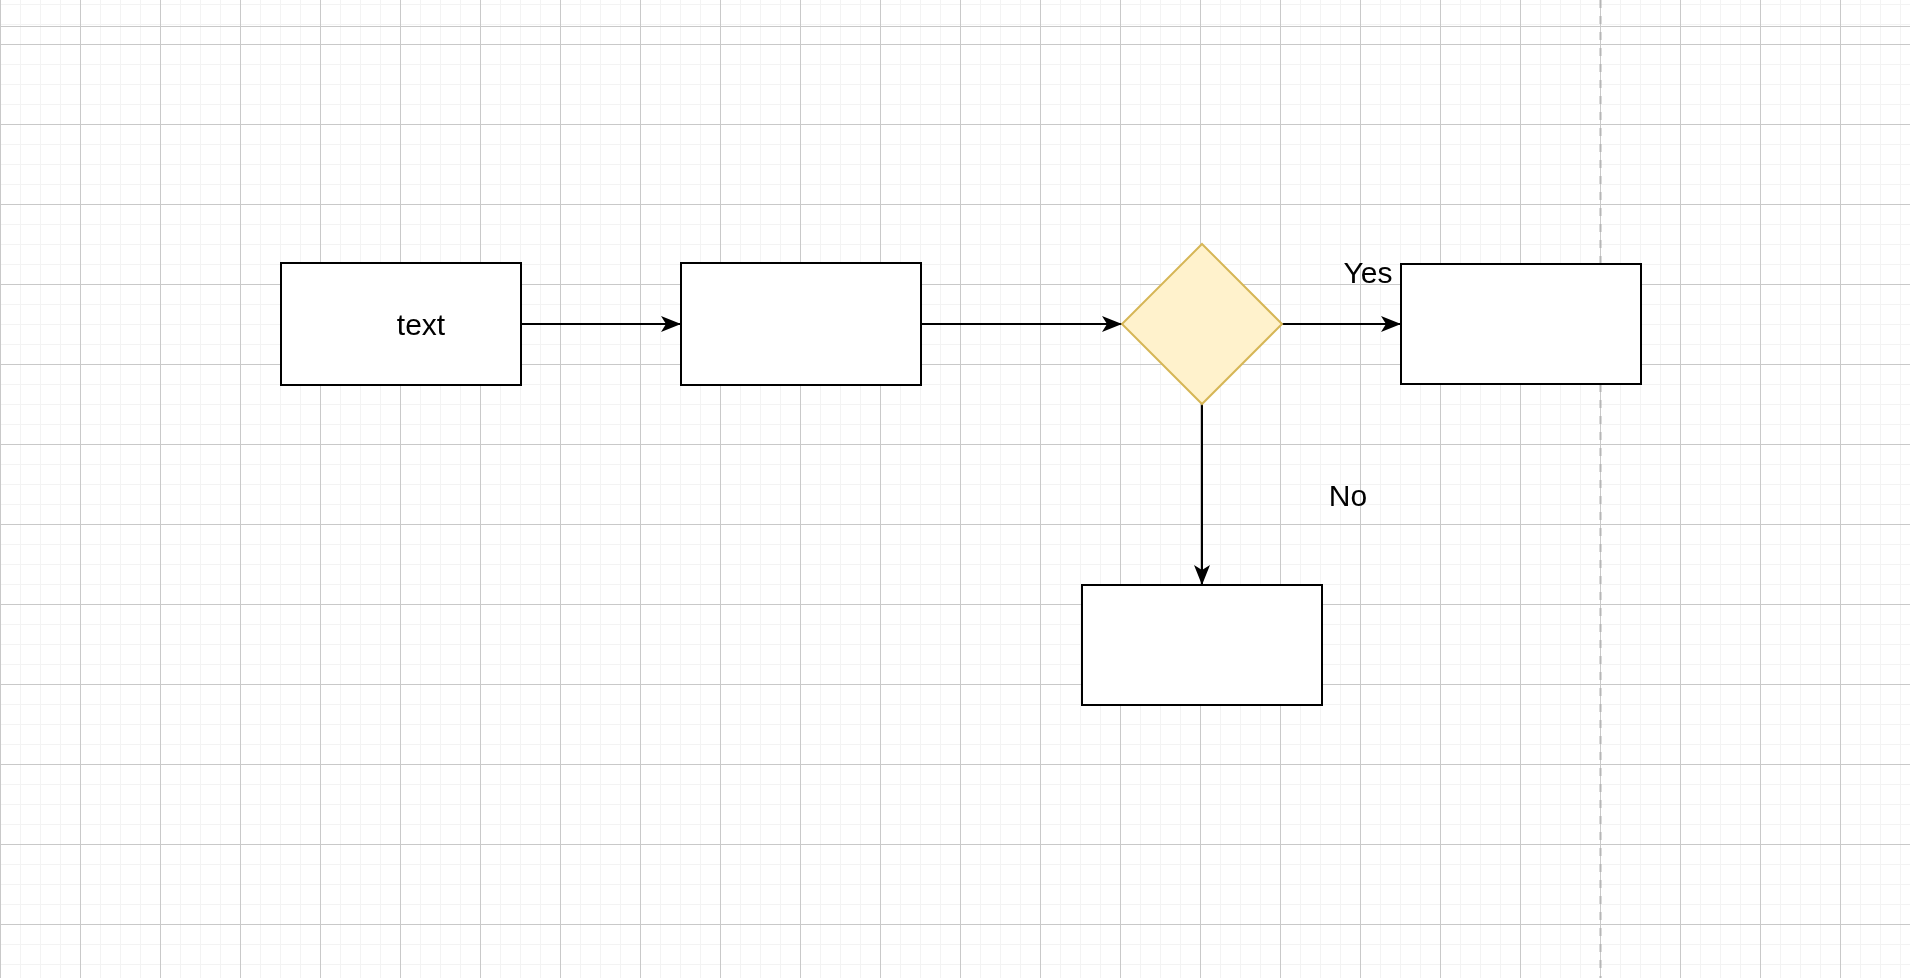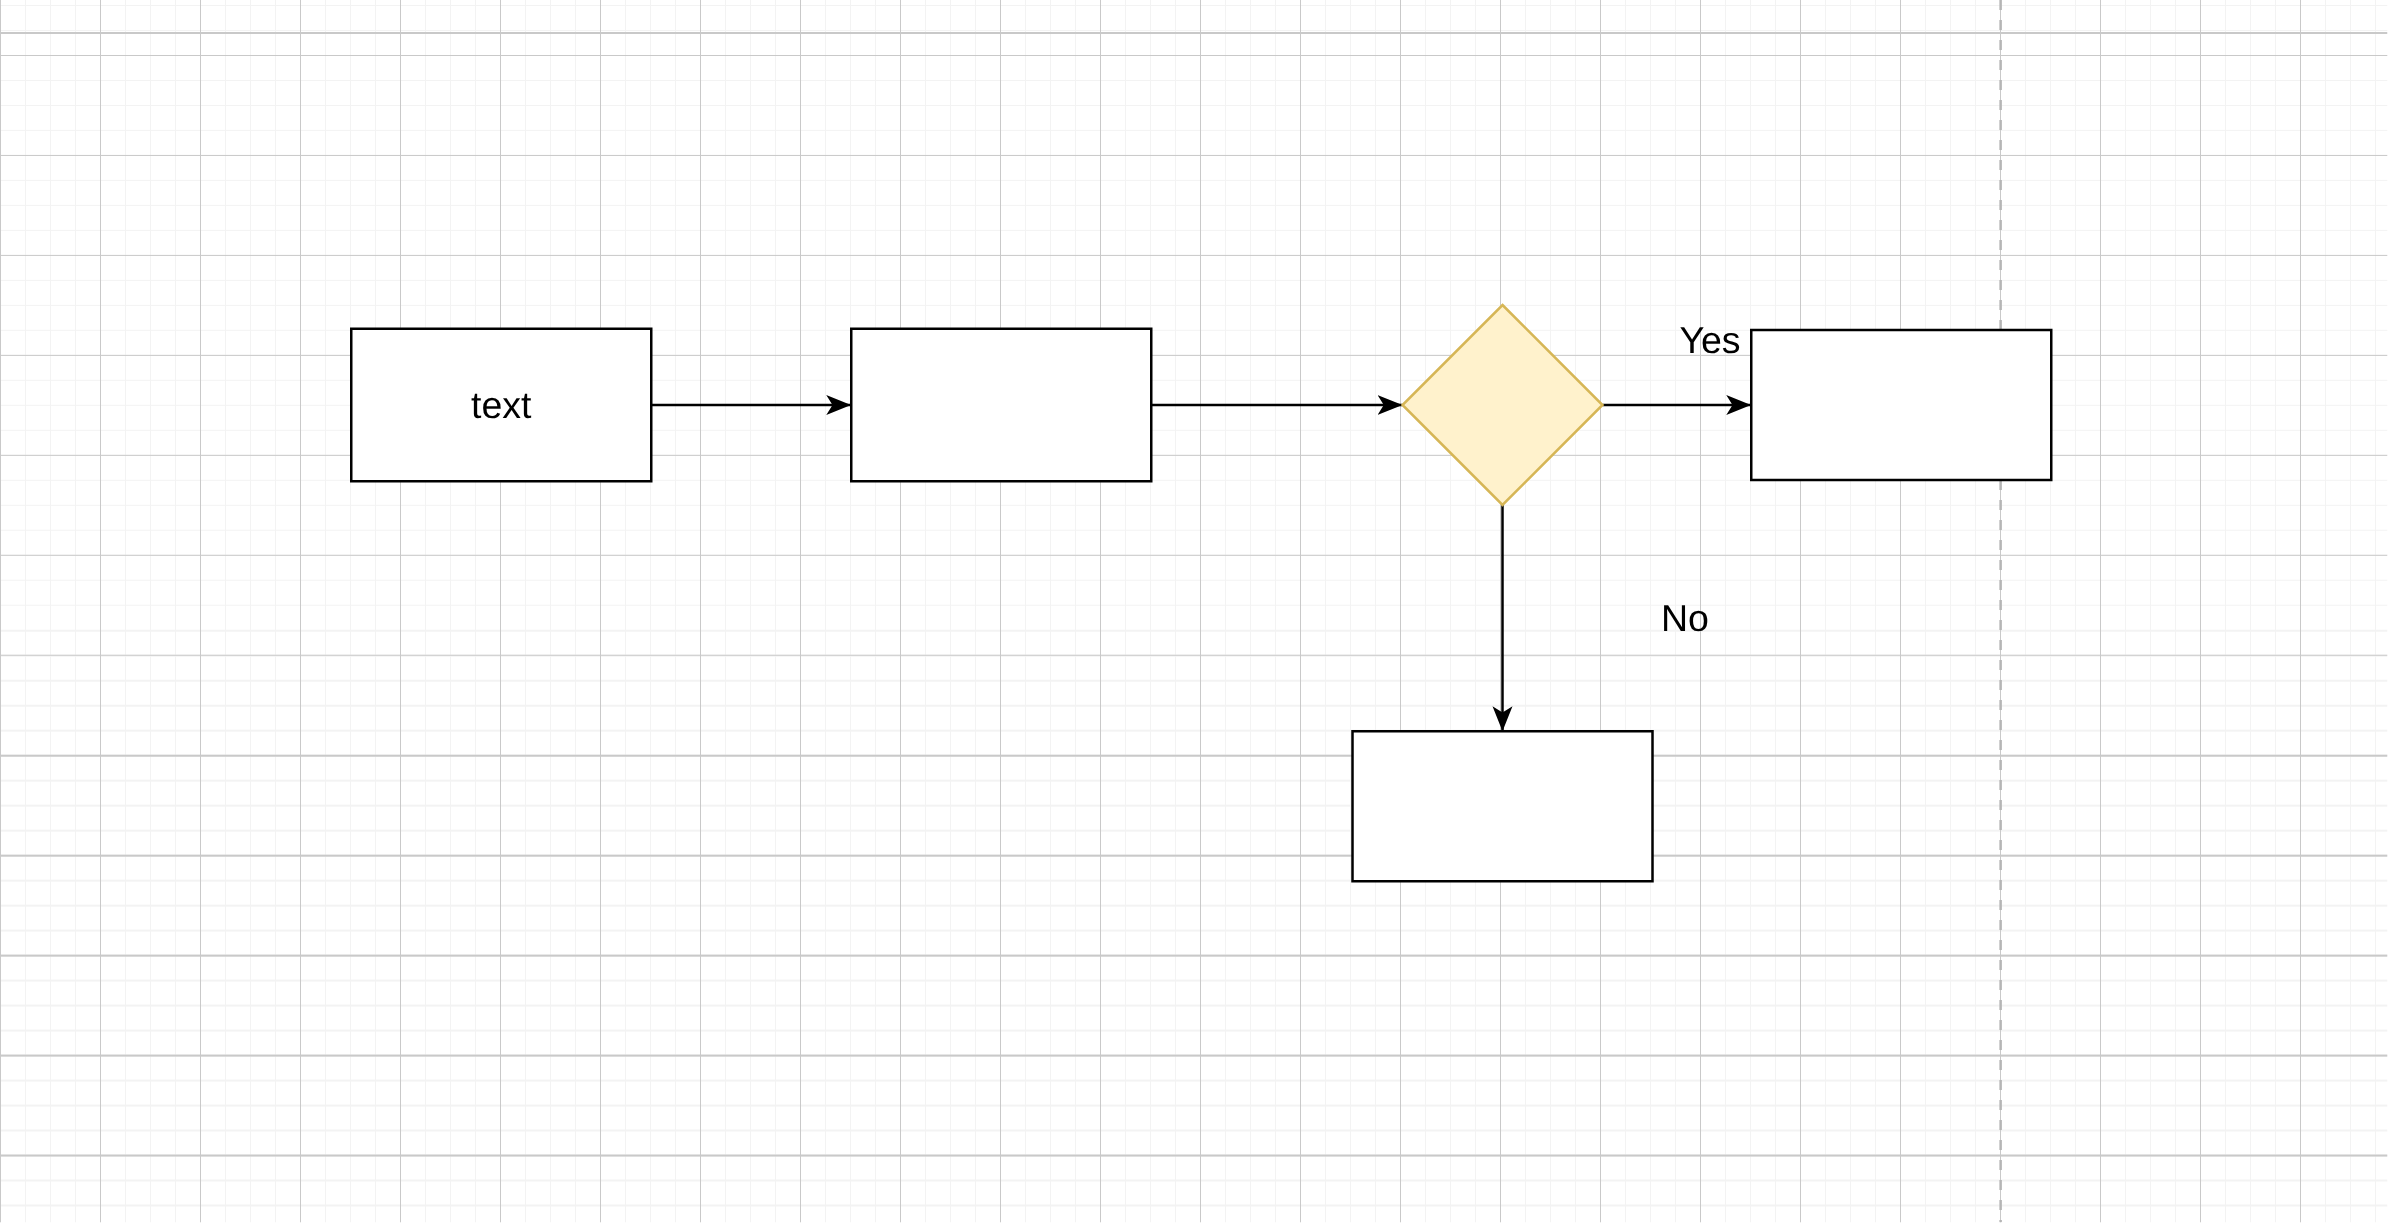--- a/index.html
+++ b/index.html
@@ -33,21 +33,21 @@
     position: absolute;
     display: flex;
     align-items: center;
     justify-content: center;
     font-size: 30px;
     line-height: 1.1;
     color: #000000;
     white-space: nowrap;
     user-select: none;
   }
-  #label-start   { left: 281px;  top: 263px; width: 240px; height: 122px; }
+  #label-start   { left: 281px;  top: 263px; width: 240px; height: 122px; padding-left: 20px; }
   #label-proc    { left: 681px;  top: 263px; width: 240px; height: 122px; }
   #label-dec     { left: 1122px; top: 244px; width: 160px; height: 160px; }
   #label-yes-box { left: 1401px; top: 264px; width: 240px; height: 120px; }
   #label-no-box  { left: 1082px; top: 585px; width: 240px; height: 120px; }
   #label-yes     { left: 1318px; top: 252px; width: 100px; height: 40px; }
   #label-no      { left: 1298px; top: 475px; width: 100px; height: 40px; }
 </style>
 </head>
 <body>
 

